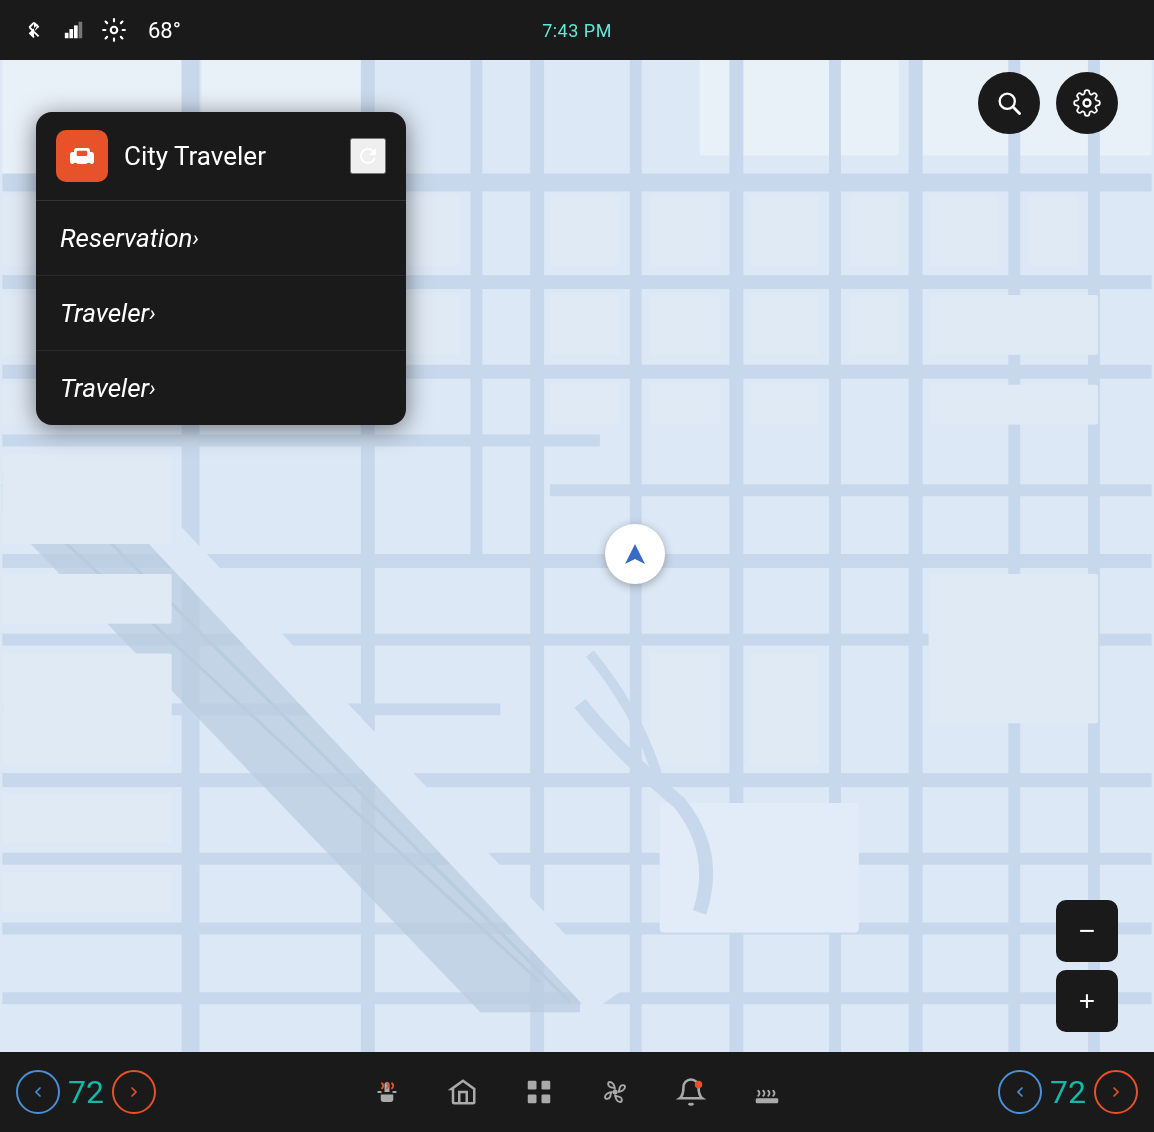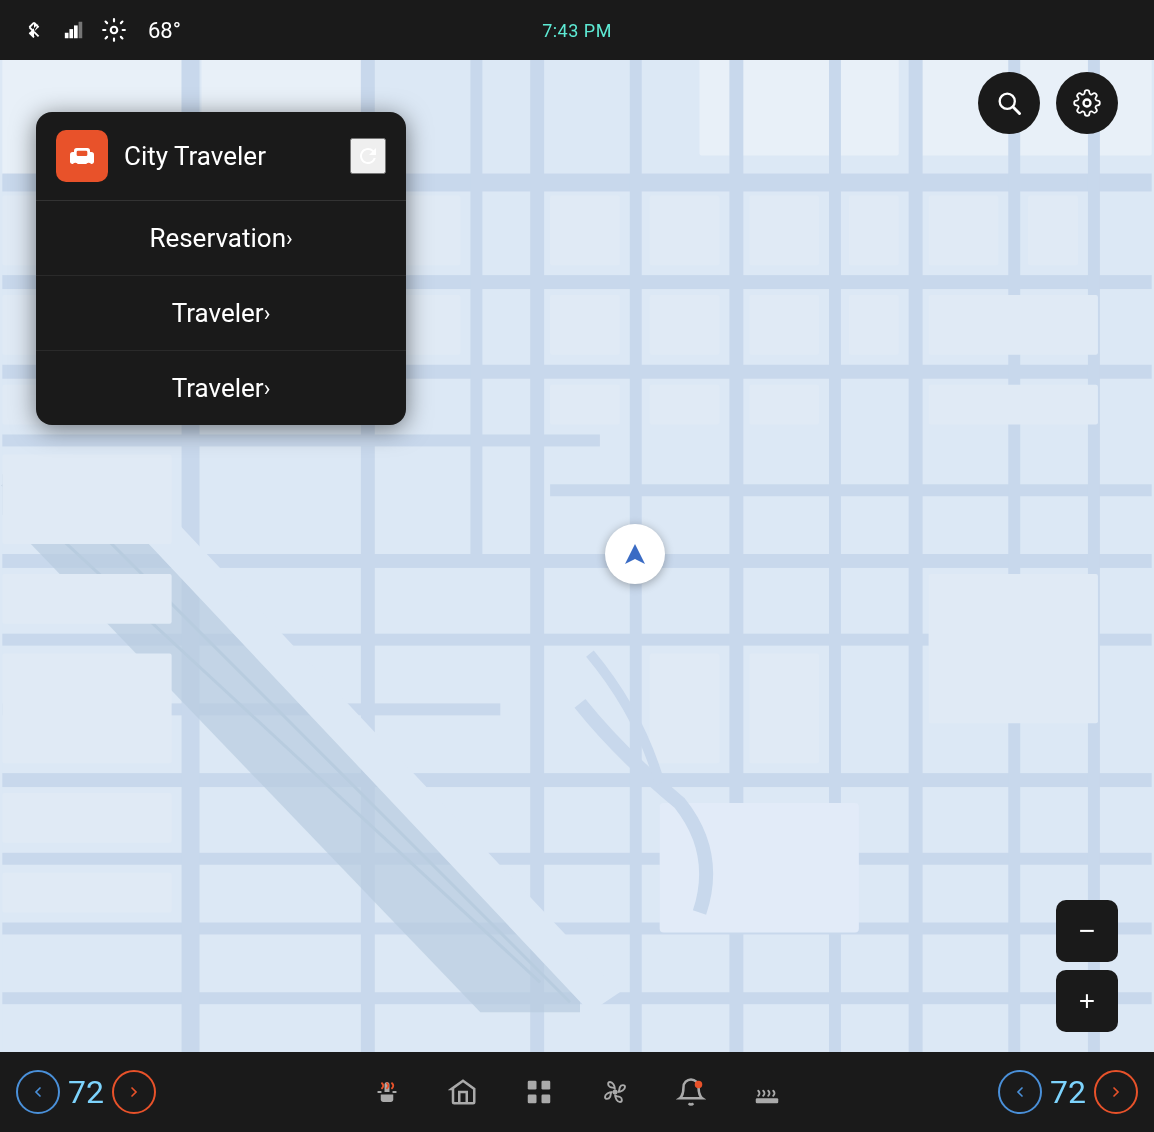--- a/index.html
+++ b/index.html
@@ -120,26 +120,27 @@
       align-items: center;
       justify-content: center;
       cursor: pointer;
       color: #fff;
       font-size: 22px;
     }
 
     .menu-item {
       display: flex;
       align-items: center;
-      justify-content: center;
+      justify-content: flex-start;
       padding: 22px 24px;
       border-bottom: 1px solid #2a2a2a;
       cursor: pointer;
       color: #fff;
       font-size: 26px;
+      font-style: italic;
     }
 
     .menu-item:last-child {
       border-bottom: none;
     }
 
     .chevron {
       color: #fff;
       font-size: 22px;
     }
@@ -265,21 +266,21 @@
       color: #4a90d9;
       border-color: #4a90d9;
     }
 
     .nav-arrow-btn.orange {
       color: #e8522a;
       border-color: #e8522a;
     }
 
     .bottom-temp {
-      color: #7dd3fc;
+      color: #14b8a6;
       font-size: 32px;
       font-weight: 400;
     }
 
     .bottom-icon {
       color: #aaa;
       font-size: 26px;
       cursor: pointer;
       display: flex;
       align-items: center;

